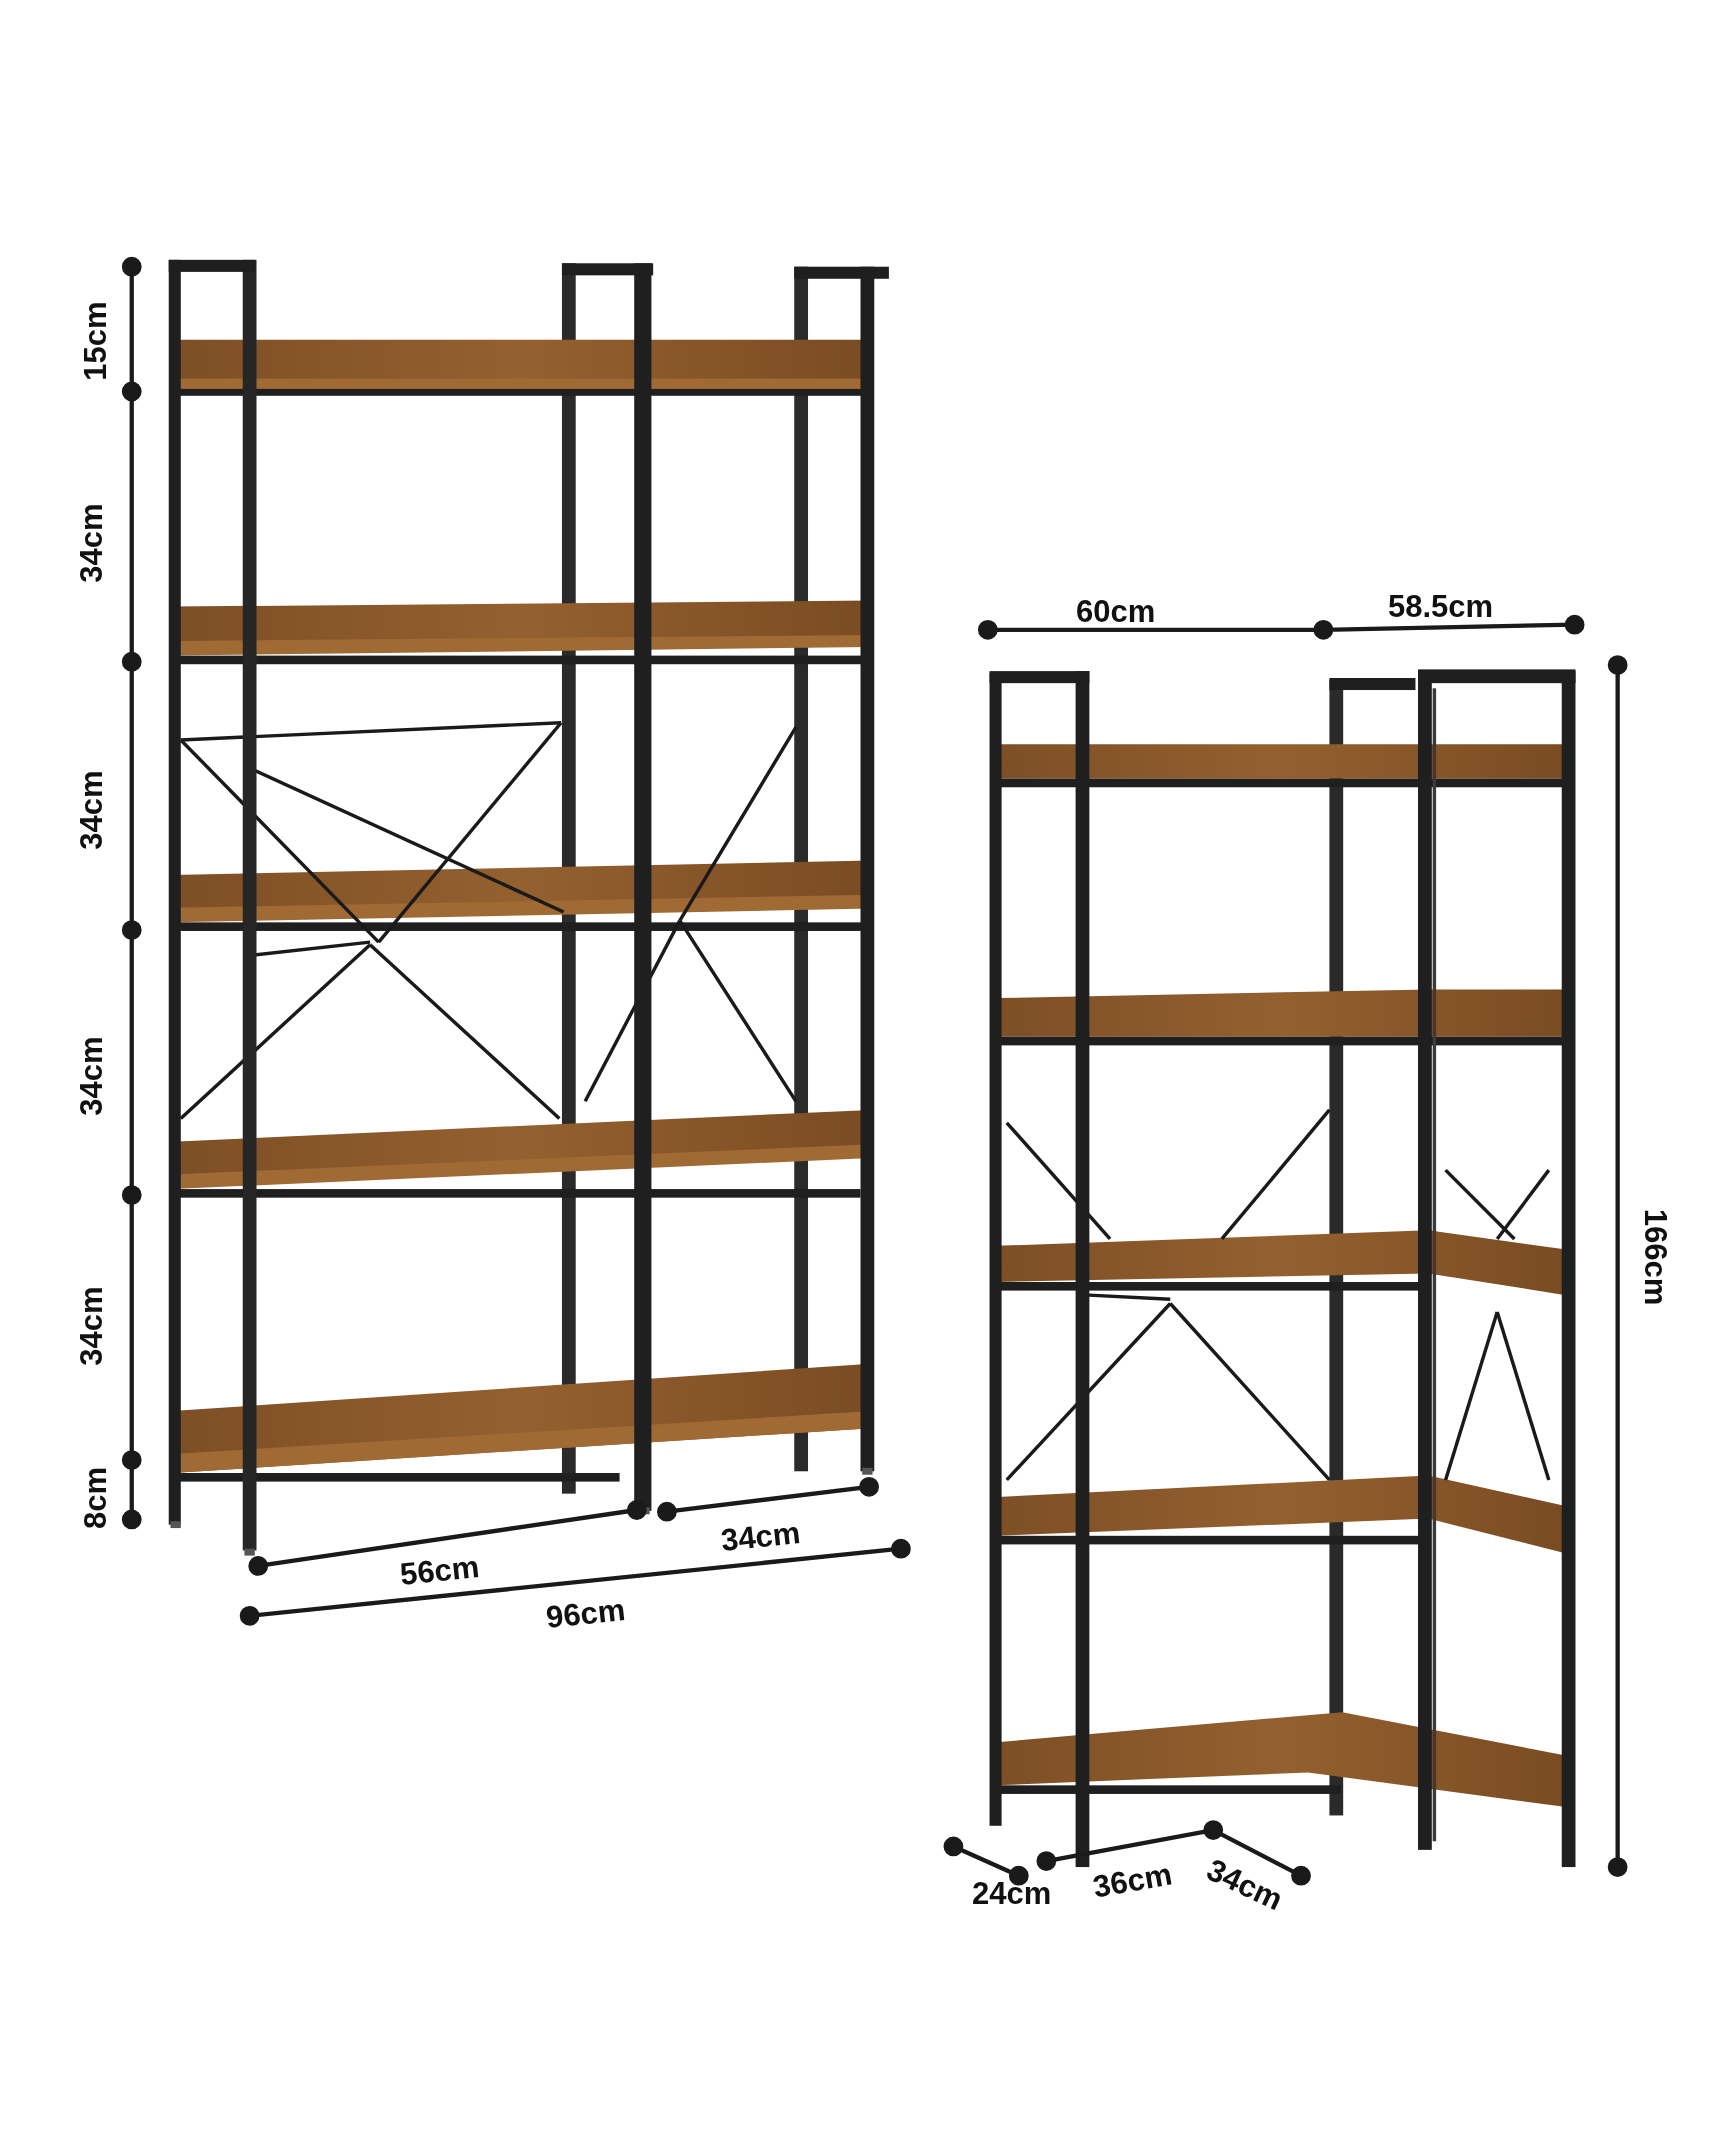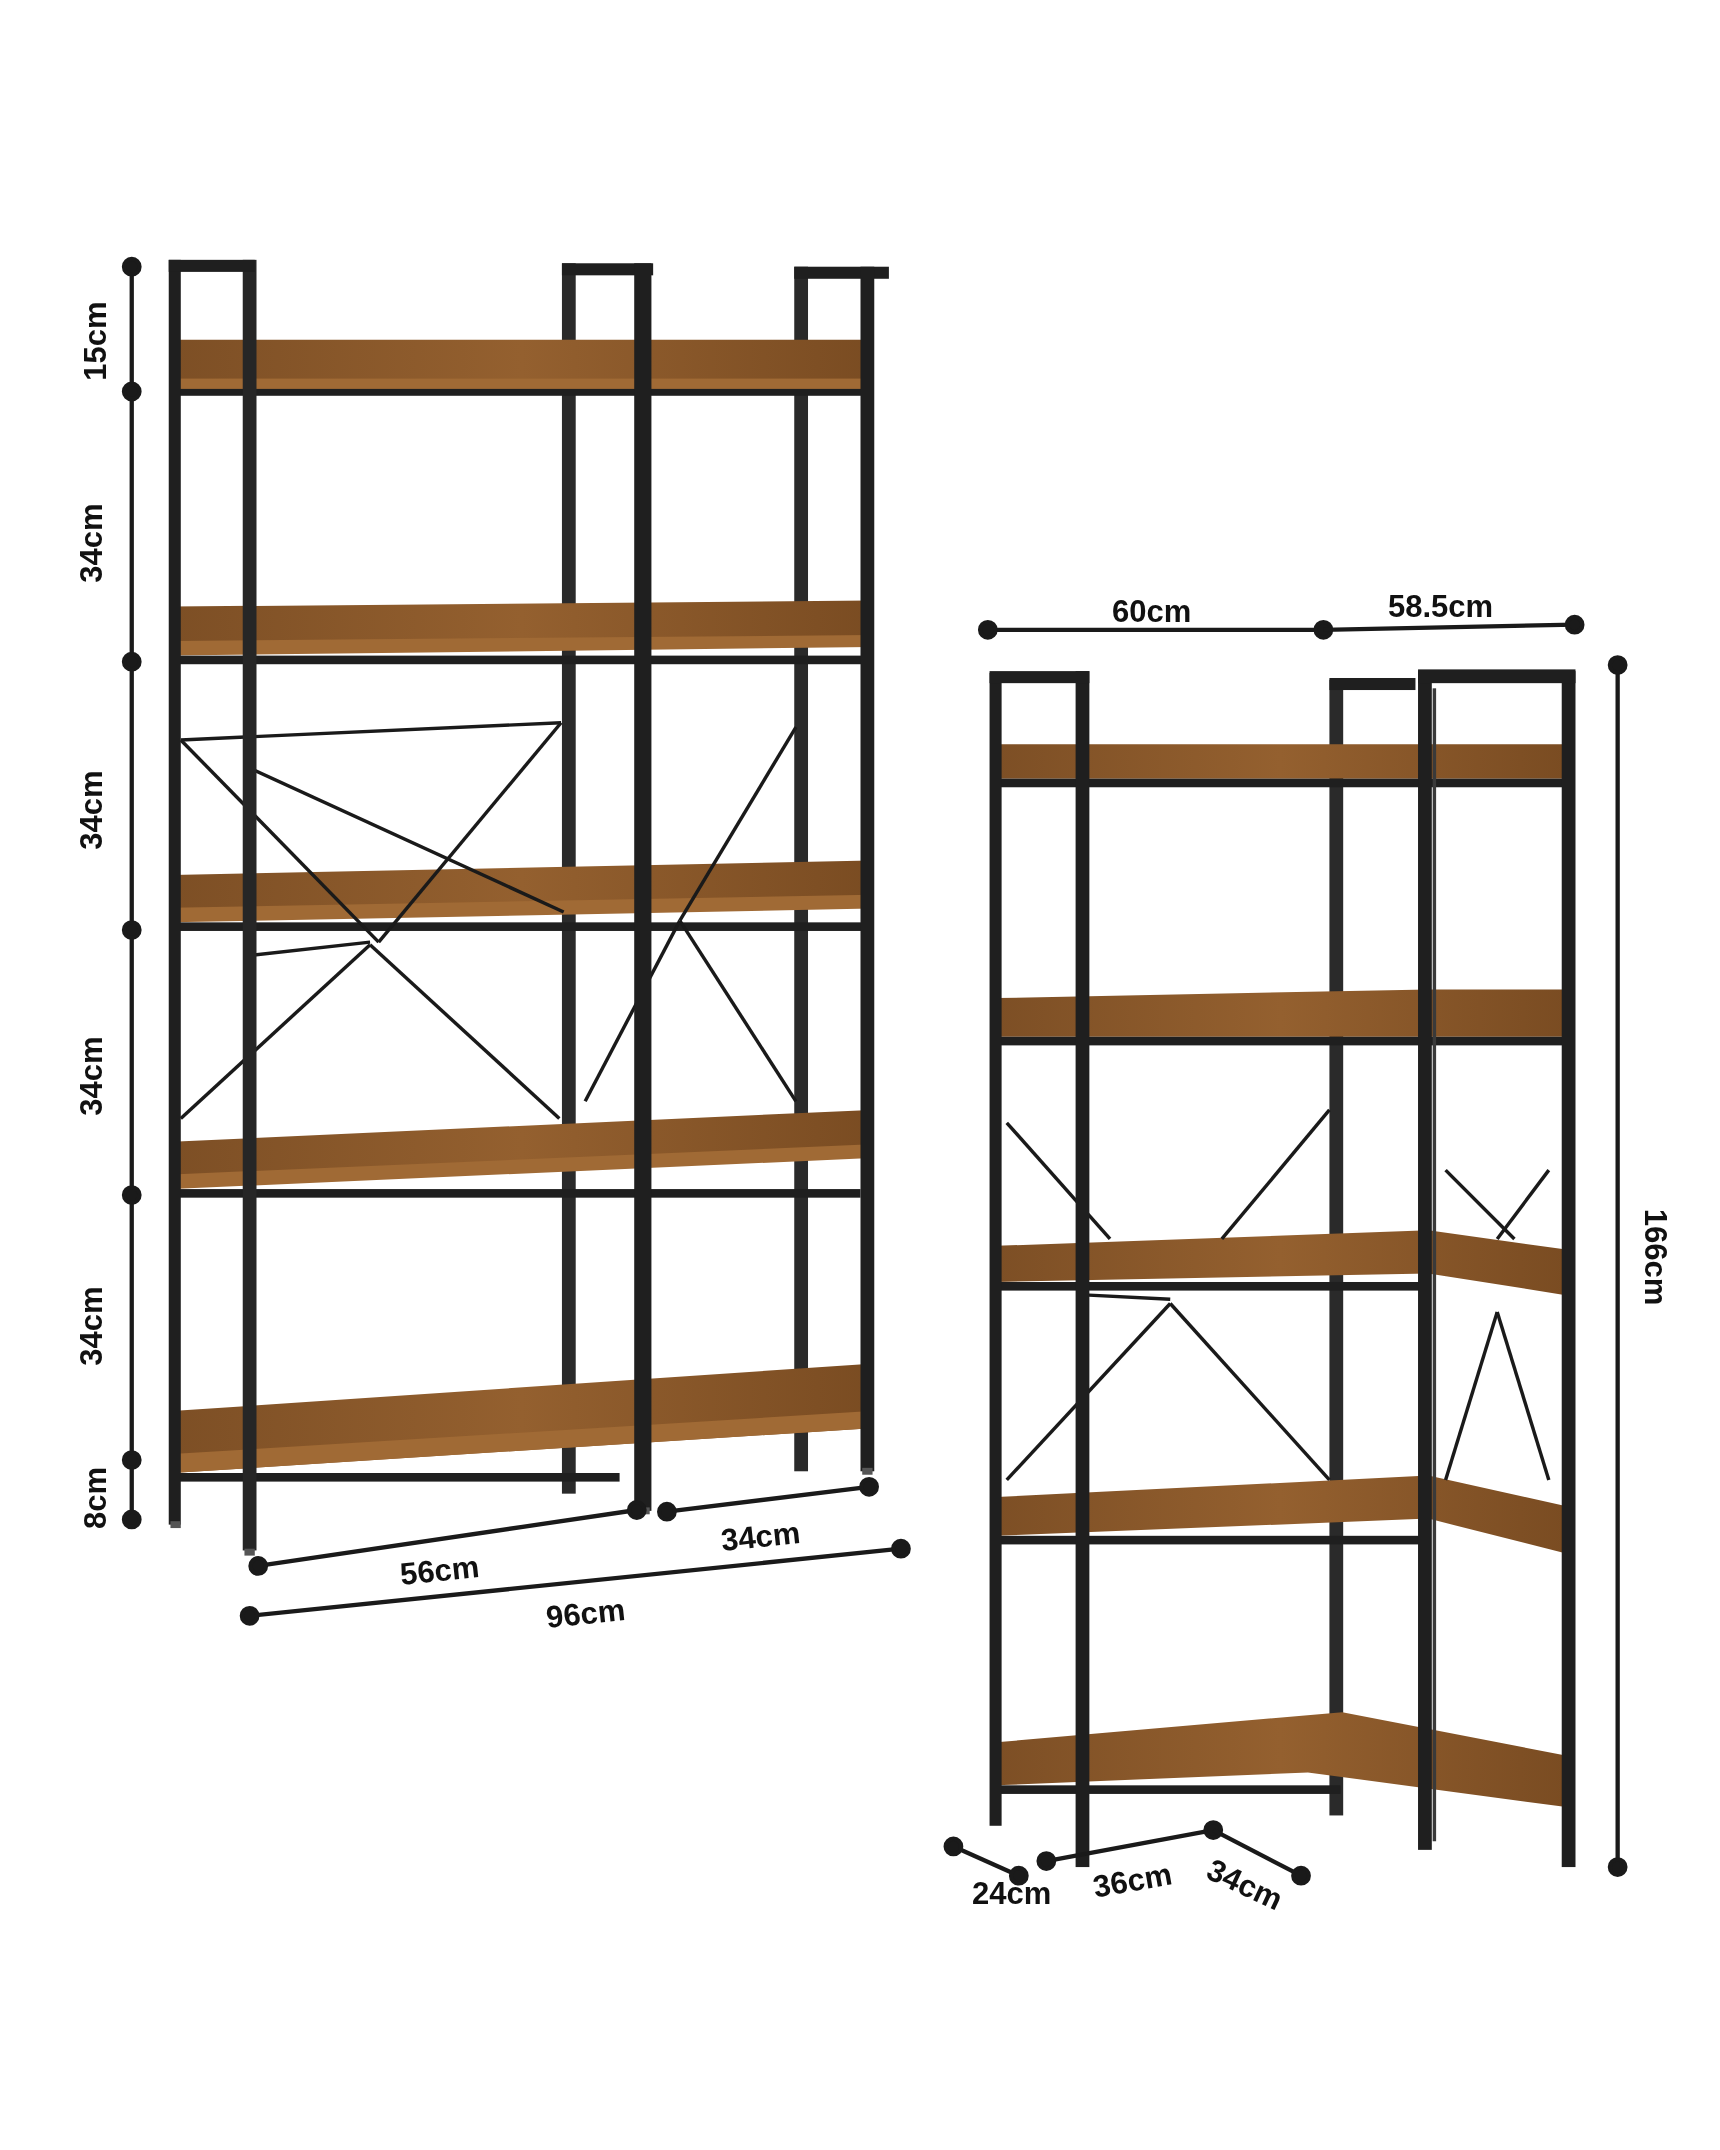--- a/index.html
+++ b/index.html
@@ -175,20 +175,20 @@
 <div class="lbl" style="left:52px; top:525px; transform:rotate(-90deg);">34cm</div>
 <div class="lbl" style="left:52px; top:792px; transform:rotate(-90deg);">34cm</div>
 <div class="lbl" style="left:52px; top:1058px; transform:rotate(-90deg);">34cm</div>
 <div class="lbl" style="left:52px; top:1308px; transform:rotate(-90deg);">34cm</div>
 <div class="lbl" style="left:65px; top:1480px; transform:rotate(-90deg);">8cm</div>
 
 <div class="lbl" style="left:400px; top:1553px; transform:rotate(-6deg);">56cm</div>
 <div class="lbl" style="left:721px; top:1519px; transform:rotate(-6deg);">34cm</div>
 <div class="lbl" style="left:546px; top:1596px; transform:rotate(-6deg);">96cm</div>
 
-<div class="lbl" style="left:1112px; top:594px;">60cm</div>
+<div class="lbl" style="left:1076px; top:594px;">60cm</div>
 <div class="lbl" style="left:1388px; top:589px;">58.5cm</div>
 <div class="lbl" style="left:1607px; top:1239px; transform:rotate(90deg);">166cm</div>
 
 <div class="lbl" style="left:972px; top:1876px;">24cm</div>
 <div class="lbl" style="left:1093px; top:1863px; transform:rotate(-10deg);">36cm</div>
 <div class="lbl" style="left:1205px; top:1867px; transform:rotate(25deg);">34cm</div>
 
 
 </body></html>

